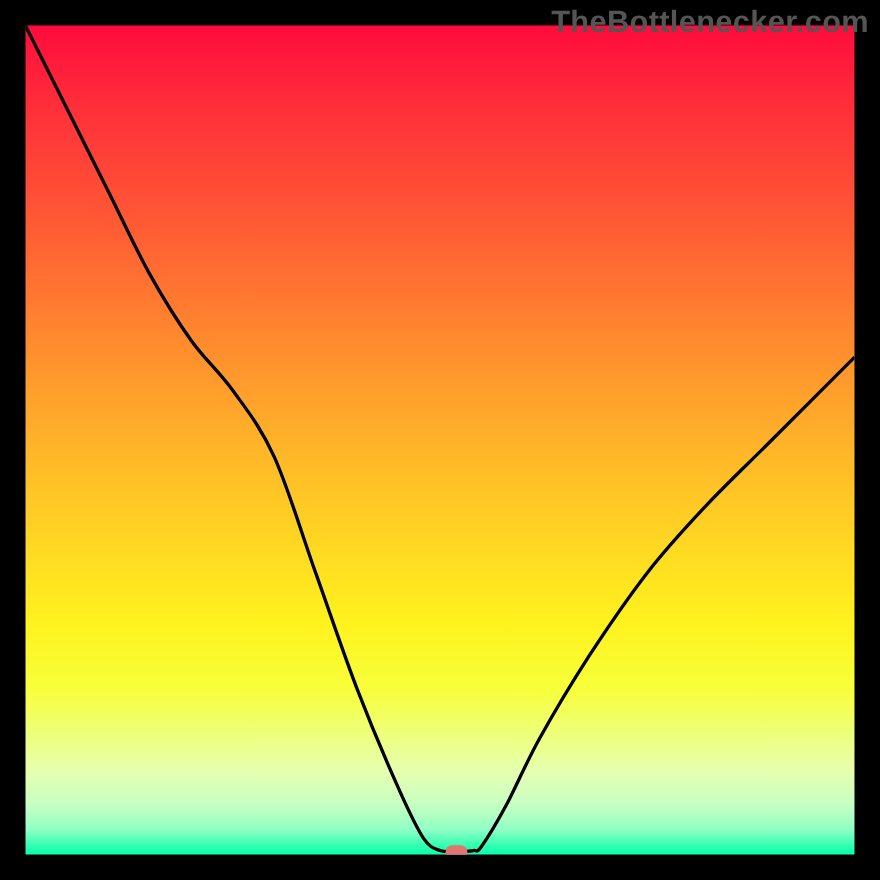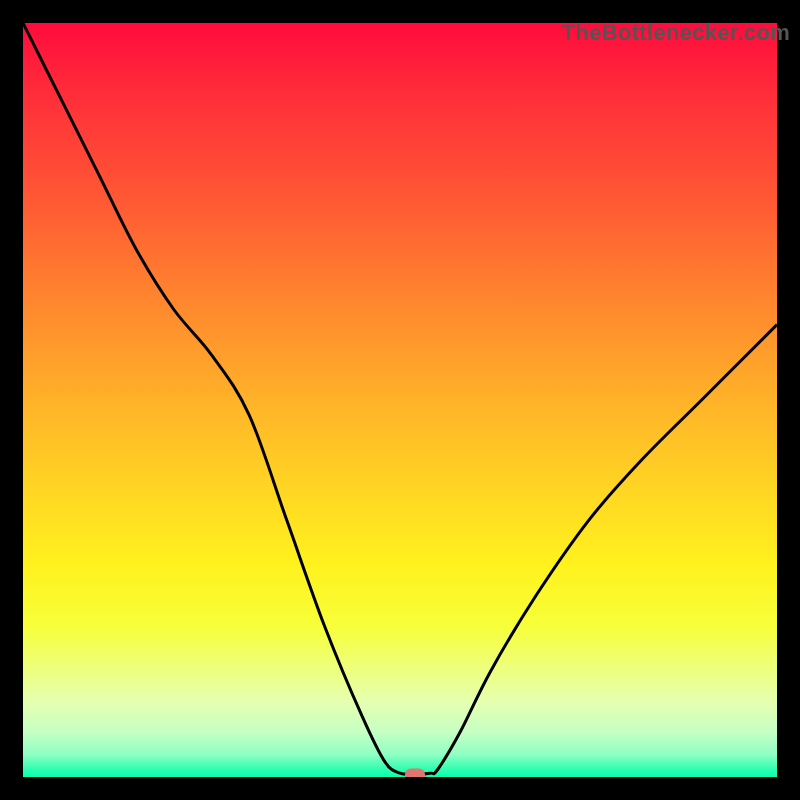--- a/index.html
+++ b/index.html
@@ -12,24 +12,24 @@
     overflow: hidden;
   }
   .stage {
     position: relative;
     width: 800px;
     height: 800px;
     background: #000;
   }
   .watermark {
     position: absolute;
-    top: 20px;
+    top: 4px;
     right: 10px;
     color: #555;
-    font-size: 22px;
+    font-size: 28px;
     font-weight: bold;
     letter-spacing: 0.3px;
     z-index: 5;
   }
   .plot {
     position: absolute;
     left: 23px;
     top: 23px;
     width: 754px;
     height: 754px;

